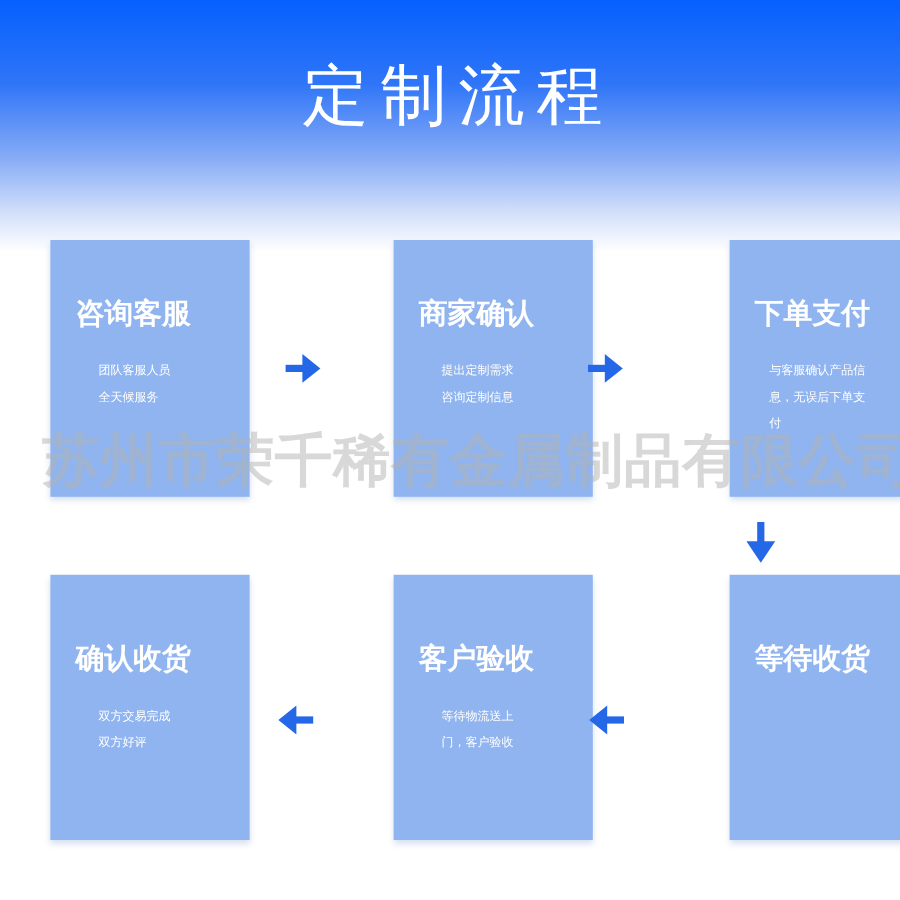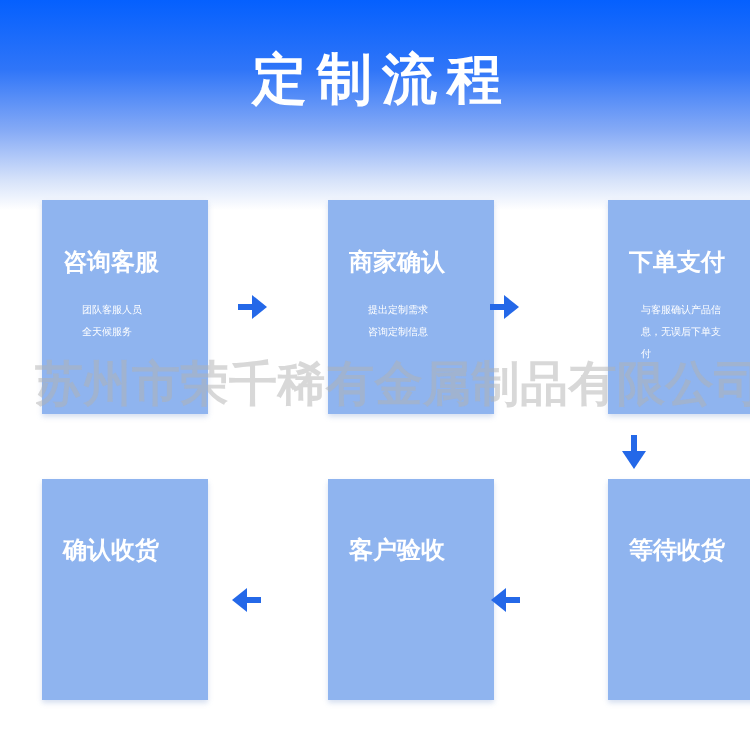--- a/index.html
+++ b/index.html
@@ -23,21 +23,21 @@
       #85aaf6 62%,
       #d7e3fa 86%,
       #ffffff 100%);
   }
   .hero-title {
     position: absolute;
     left: 0; top: 46px;
     width: 100%;
     text-align: center;
     font-size: 55px;
-    font-weight: bold;
+    font-weight: normal;
     color: #ffffff;
     letter-spacing: 10px;
     text-indent: 14px;
     line-height: 1.2;
   }
 
   
   .step {
     position: absolute;
     width: 166px;
@@ -150,28 +150,32 @@
 
   <div class="arrow arrow--left arrow-a4">
     <svg width="32" height="28" viewBox="0 0 32 28" xmlns="http://www.w3.org/2000/svg">
       <rect x="1" y="11" width="17" height="6" fill="#2468e8"></rect>
       <polygon points="15,2 30,14 15,26" fill="#2468e8"></polygon>
     </svg>
   </div>
 
   <div class="step row2 col2">
     <div class="step-title">客户验收</div>
+    <div class="step-desc">等待物流送上
+门，客户验收</div>
   </div>
 
   <div class="arrow arrow--left arrow-a5">
     <svg width="32" height="28" viewBox="0 0 32 28" xmlns="http://www.w3.org/2000/svg">
       <rect x="1" y="11" width="17" height="6" fill="#2468e8"></rect>
       <polygon points="15,2 30,14 15,26" fill="#2468e8"></polygon>
     </svg>
   </div>
 
   <div class="step row2 col1">
     <div class="step-title">确认收货</div>
+    <div class="step-desc">双方交易完成
+双方好评</div>
   </div>
 
   <div class="watermark">苏州市荣千稀有金属制品有限公司</div>
 
 </div>
 
 </body></html>

